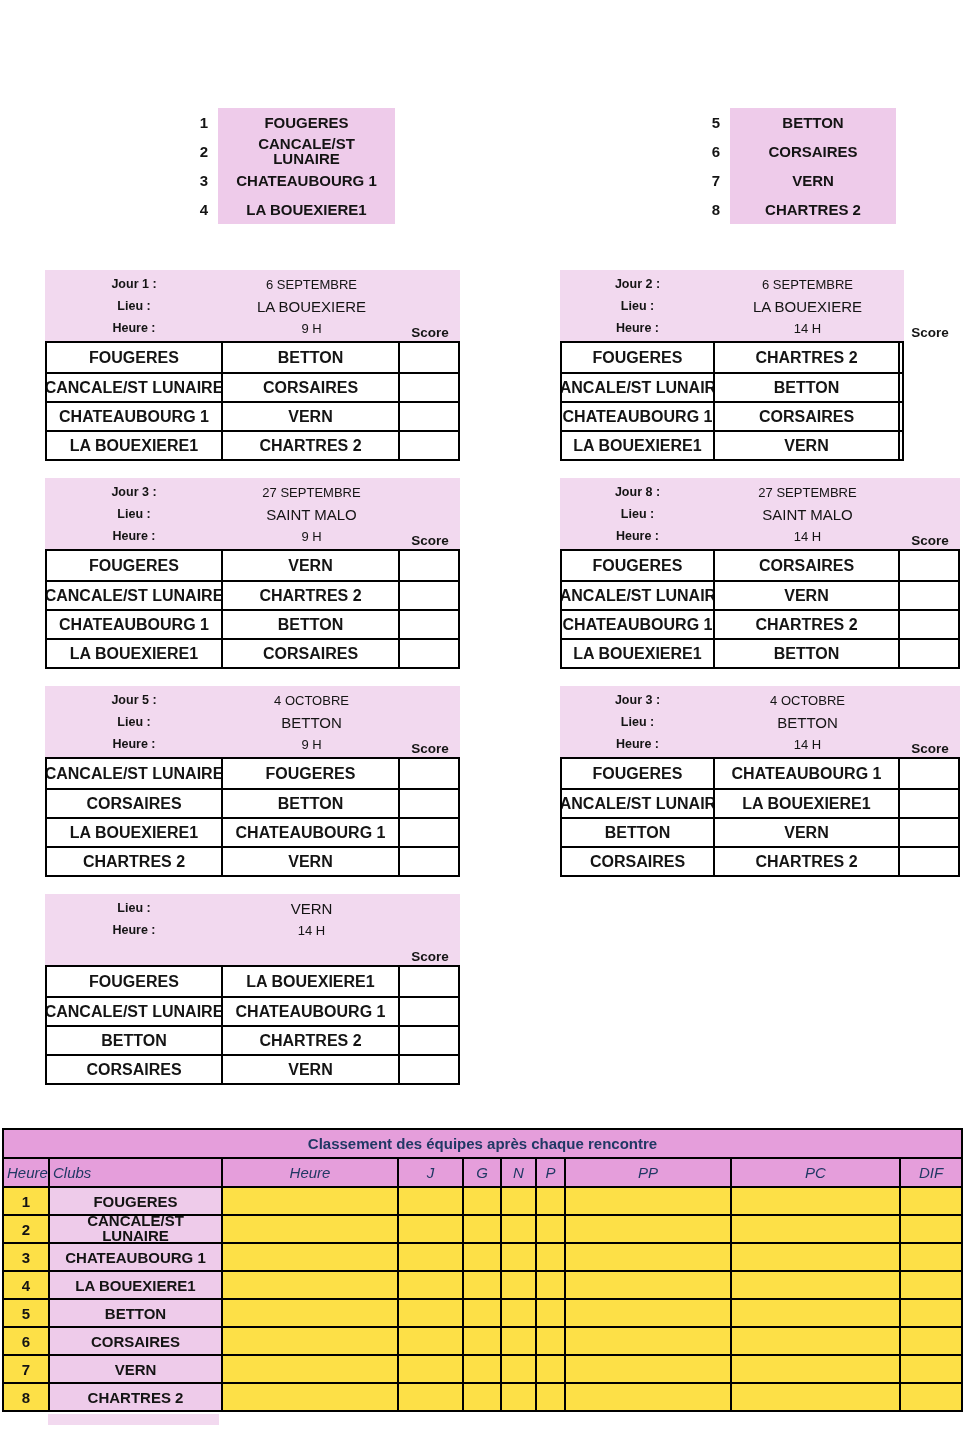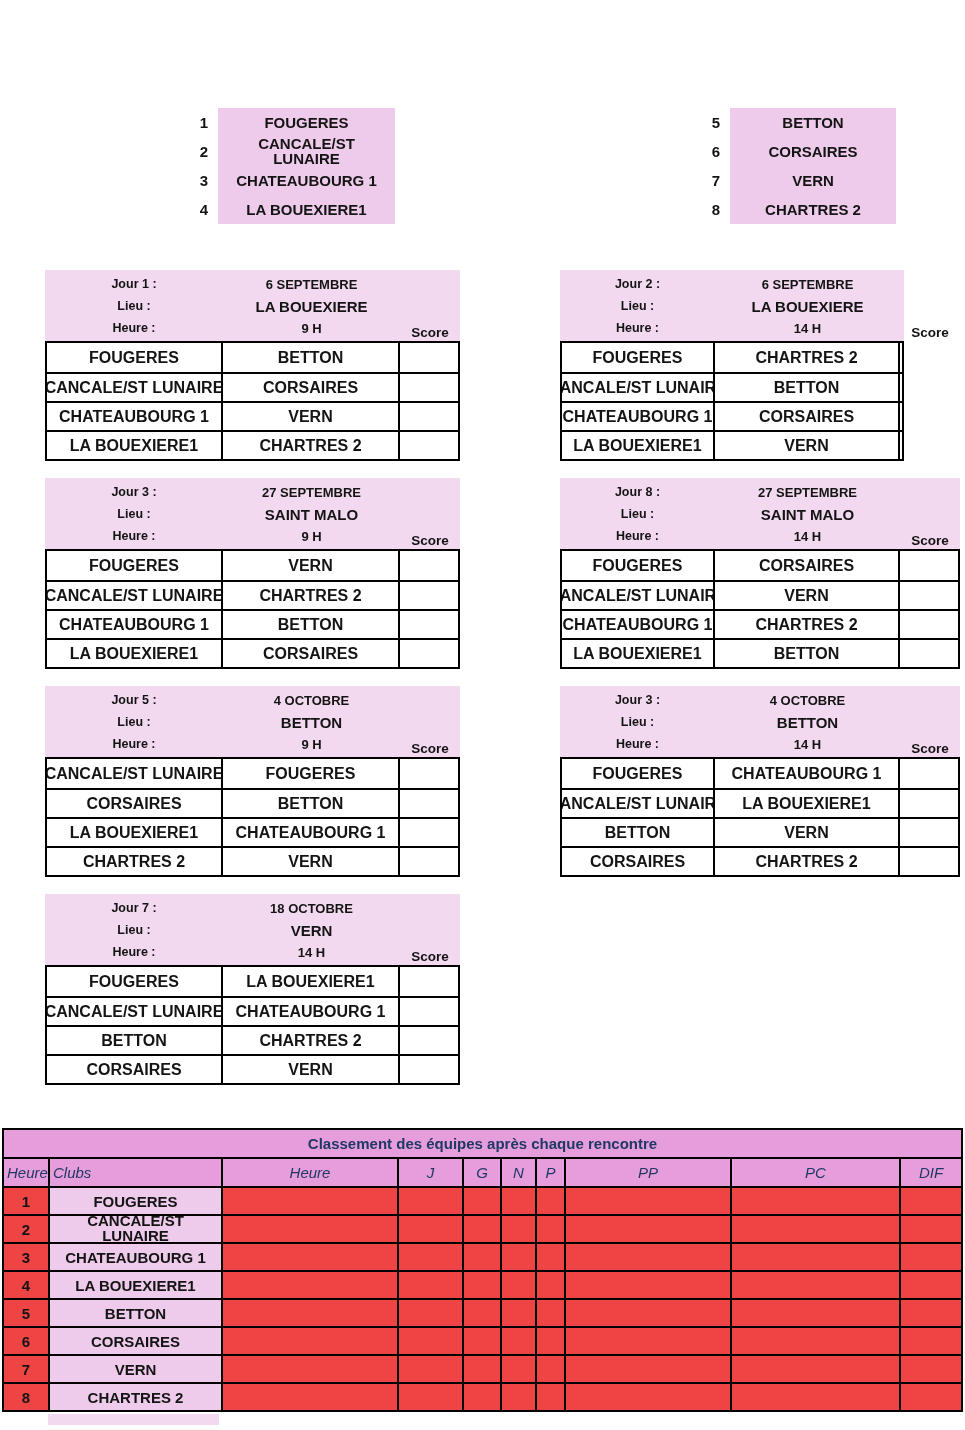--- a/index.html
+++ b/index.html
@@ -27,33 +27,33 @@
     font-weight:bold;font-size:15px;overflow:hidden;text-align:center;}
   .tl-row.num{justify-content:center;}
   .names .tl-row{padding:0 2px;}
   .two-line{display:inline-block;width:100px;line-height:15px;margin-top:-2px;white-space:normal;}
   .one-line{white-space:nowrap;}
 
   .jour-block{position:absolute;}
   .jour-header{position:relative;background:var(--light-pink);height:71px;padding-top:3px;}
   .hdr-row{display:flex;height:22px;align-items:center;}
   .hdr-label{font-weight:bold;font-size:12.5px;text-align:center;}
-  .hdr-value{font-weight:bold;text-align:center;overflow:hidden;white-space:nowrap;}
+  .hdr-value{font-weight:normal;text-align:center;overflow:hidden;white-space:nowrap;}
   .hdr-value.date,.hdr-value.heure{font-size:13px;}
   .hdr-value.lieu{font-size:15px;}
   .score-label{position:absolute;bottom:1px;font-weight:bold;font-size:13.5px;text-align:center;}
 
   .match-grid{border:2px solid var(--line);background:#fff;}
   .m-row{display:flex;height:29px;}
   .m-row + .m-row{border-top:2px solid var(--line);}
   .m-cell{height:100%;display:flex;align-items:center;justify-content:center;
     font-weight:bold;font-size:16px;white-space:nowrap;overflow:hidden;}
   .m-cell.t{border-right:2px solid var(--line);}
 
-  .standings{position:absolute;left:2px;top:1128px;width:961px;border:2px solid var(--line);background:#ef4444;}
+  .standings{position:absolute;left:2px;top:1128px;width:961px;border:2px solid var(--line);background:#fde047;}
   .st-title{height:27px;background:var(--hdr-pink);color:var(--navy);
     font-weight:bold;font-size:15px;text-align:center;line-height:27px;}
   .st-row{display:flex;border-top:2px solid var(--line);}
   .st-row.hdr{height:29px;background:var(--hdr-pink);}
   .st-row.body{height:28px;}
   .st-cell{height:100%;display:flex;align-items:center;justify-content:center;overflow:hidden;}
   .st-cell + .st-cell{border-left:2px solid var(--line);}
   .hdr .st-cell{font-style:italic;color:var(--navy);font-size:15px;background:var(--hdr-pink);}
   .hdr .st-cell.left{justify-content:flex-start;padding-left:3px;}
   .c-rang{font-weight:bold;font-size:15px;}
@@ -341,24 +341,20 @@
           <div class="m-row">
             <div class="m-cell t" style="width: 153px;">CORSAIRES</div>
             <div class="m-cell t" style="width: 185px;">CHARTRES 2</div>
             <div class="m-cell" style="flex: 1 1 0%;"></div>
           </div>
         </div>
       </div>
       <div class="jour-block" style="left: 45px; top: 894px; width: 415px;">
         <div class="jour-header">
           <div class="hdr-row">
-            <div class="hdr-label" style="width: 178px;">Jour 7 :</div>
-            <div class="hdr-value date" style="width: 177px;">18 OCTOBRE</div>
-          </div>
-          <div class="hdr-row">
             <div class="hdr-label" style="width: 178px;">Lieu :</div>
             <div class="hdr-value lieu" style="width: 177px;">VERN</div>
           </div>
           <div class="hdr-row">
             <div class="hdr-label" style="width: 178px;">Heure :</div>
             <div class="hdr-value heure" style="width: 177px;">14 H</div>
           </div>
           <div class="score-label" style="left: 355px; width: 60px;">Score</div>
         </div>
         <div class="match-grid">

